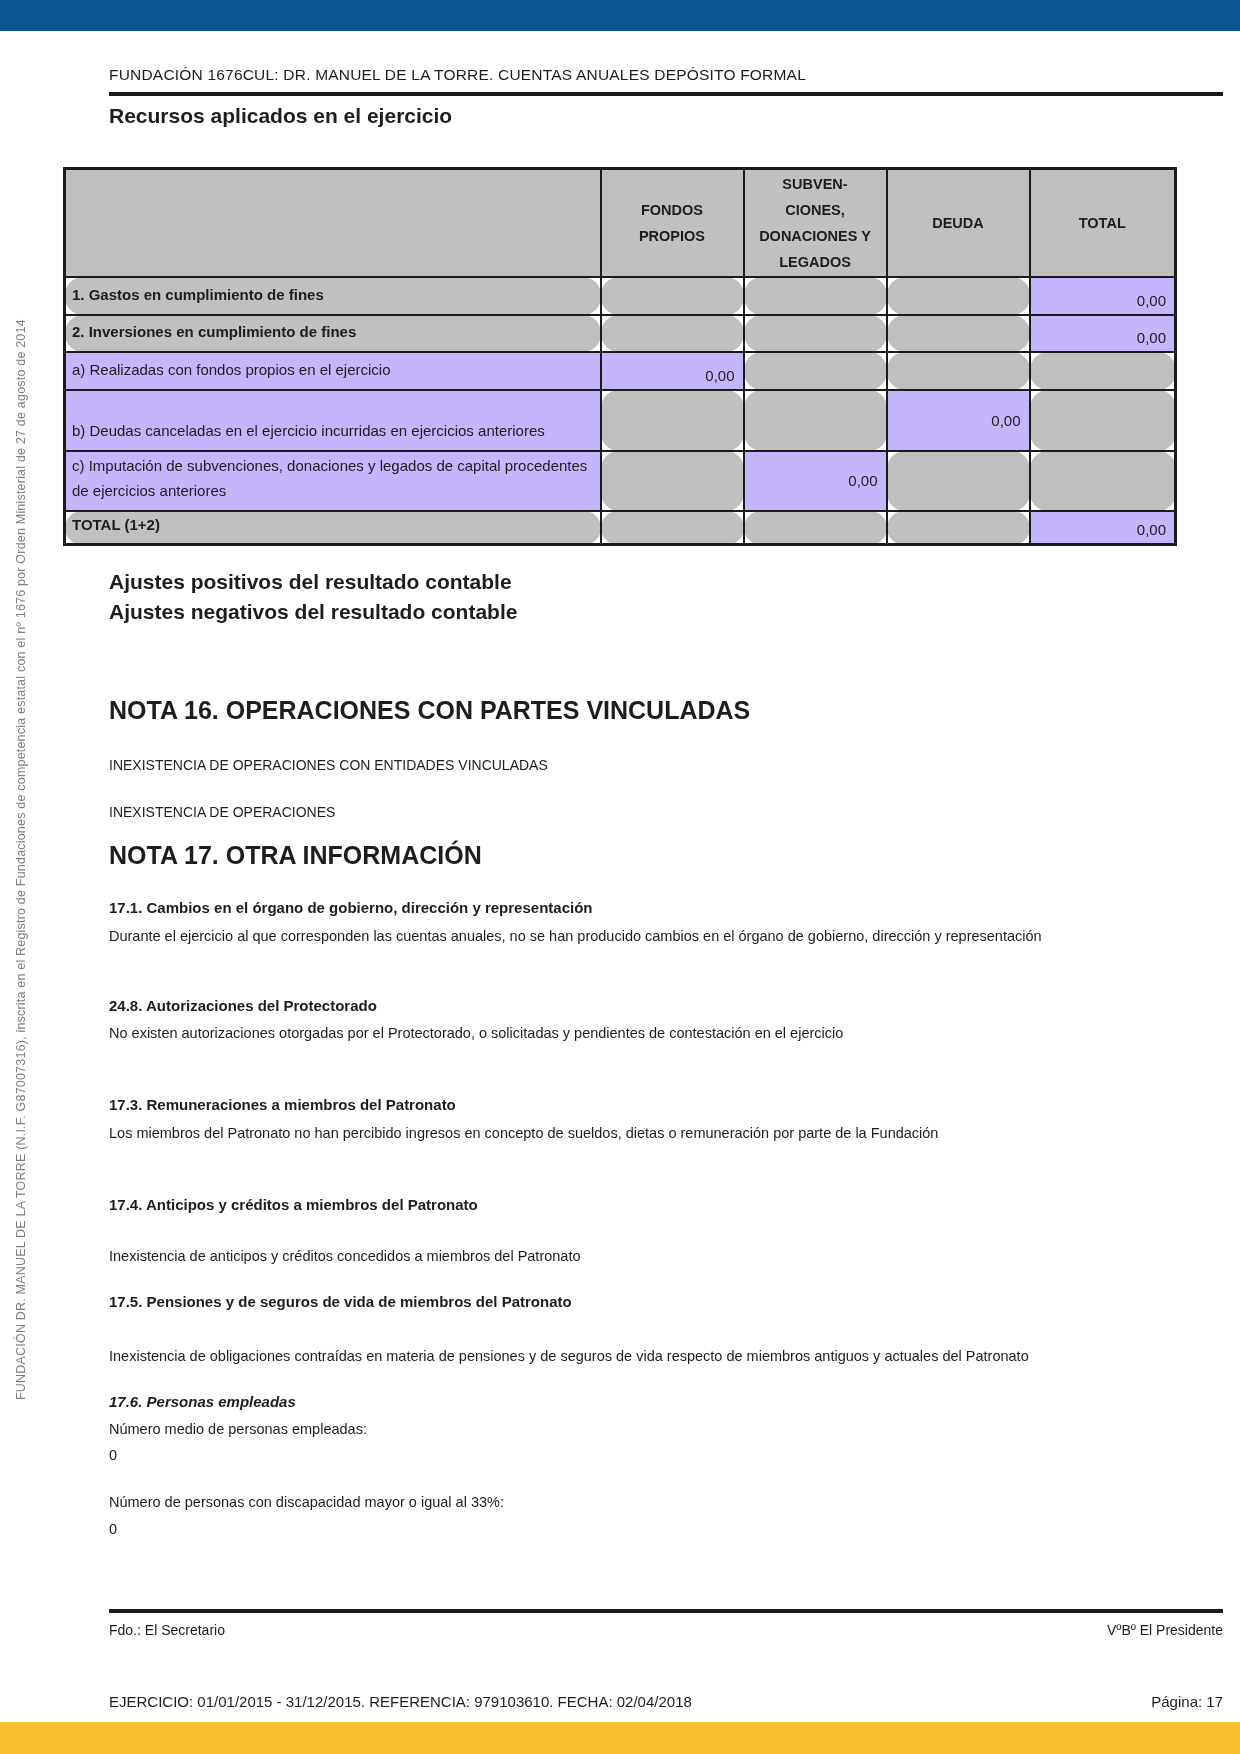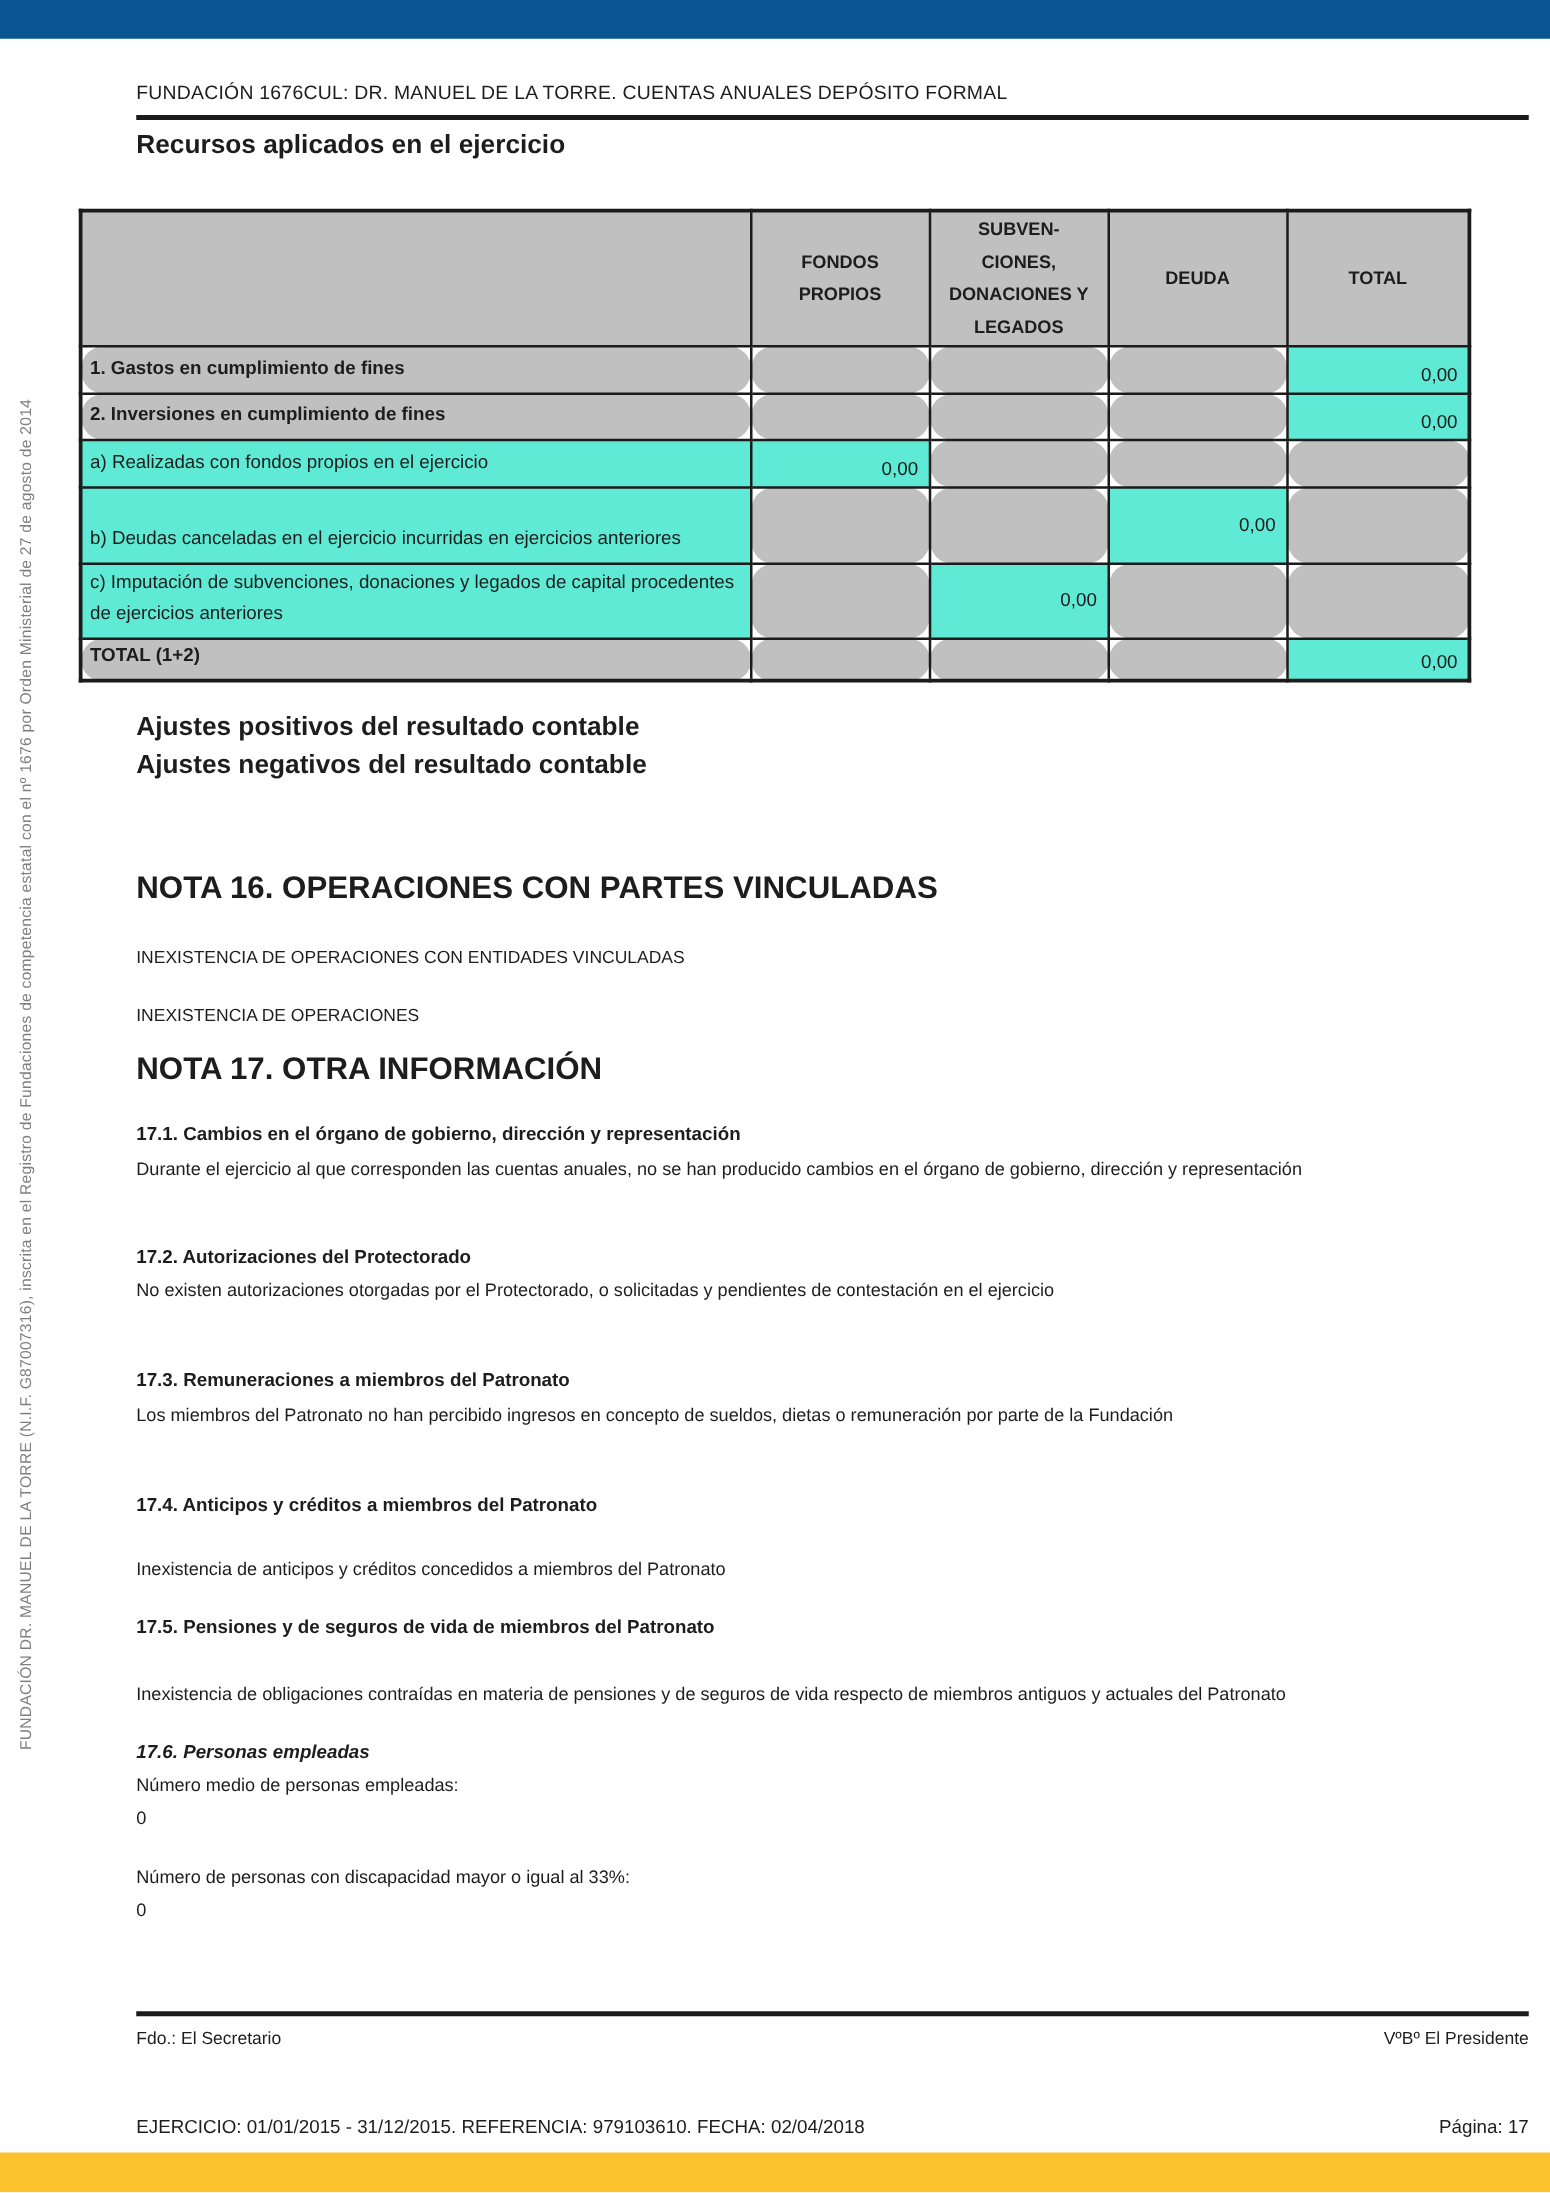--- a/index.html
+++ b/index.html
@@ -77,21 +77,21 @@
     font-weight: bold;
     text-align: center;
     vertical-align: middle;
     line-height: 1.8;
     white-space: pre-line;
   }
   .rh { height: 108px; }
   .r1 { height: 38px; } .r2 { height: 37px; } .r3 { height: 38px; }
   .r4 { height: 61px; } .r5 { height: 60px; } .r6 { height: 34px; }
   .g { background: #C0C0C0; border-radius: 18px; }
-  .w { background: #5eead4; }
+  .w { background: #c4b5fd; }
   .lab { padding-left: 6px; padding-bottom: 6px; padding-right: 6px; vertical-align: bottom; line-height: 1.7; }
   .b { font-weight: bold; }
   .num { text-align: right; padding-right: 8px; padding-bottom: 5px; vertical-align: bottom; }
   .vm { vertical-align: middle; padding-bottom: 0; }
 
   
   .footer-rule { top: 1609px; }
   .sig-row, .meta-row {
     display: flex; justify-content: space-between; width: 1114px;
   }
@@ -184,21 +184,21 @@
 
   <div class="abs nota-title t-nota16">NOTA 16. OPERACIONES CON PARTES VINCULADAS</div>
   <div class="abs caps-line t-inex1">INEXISTENCIA DE OPERACIONES CON ENTIDADES VINCULADAS</div>
   <div class="abs caps-line t-inex2">INEXISTENCIA DE OPERACIONES</div>
 
   <div class="abs nota-title t-nota17">NOTA 17. OTRA INFORMACIÓN</div>
 
   <div class="abs sub-heading t-s171h">17.1. Cambios en el órgano de gobierno, dirección y representación</div>
   <div class="abs body-text t-s171b">Durante el ejercicio al que corresponden las cuentas anuales, no se han producido cambios en el órgano de gobierno, dirección y representación</div>
 
-  <div class="abs sub-heading t-s172h">17.2. Autorizaciones del Protectorado</div>
+  <div class="abs sub-heading t-s172h">24.8. Autorizaciones del Protectorado</div>
   <div class="abs body-text t-s172b">No existen autorizaciones otorgadas por el Protectorado, o solicitadas y pendientes de contestación en el ejercicio</div>
 
   <div class="abs sub-heading t-s173h">17.3. Remuneraciones a miembros del Patronato</div>
   <div class="abs body-text t-s173b">Los miembros del Patronato no han percibido ingresos en concepto de sueldos, dietas o remuneración por parte de la Fundación</div>
 
   <div class="abs sub-heading t-s174h">17.4. Anticipos y créditos a miembros del Patronato</div>
   <div class="abs body-text t-s174b">Inexistencia de anticipos y créditos concedidos a miembros del Patronato</div>
 
   <div class="abs sub-heading t-s175h">17.5. Pensiones y de seguros de vida de miembros del Patronato</div>
   <div class="abs body-text t-s175b">Inexistencia de obligaciones contraídas en materia de pensiones y de seguros de vida respecto de miembros antiguos y actuales del Patronato</div>

